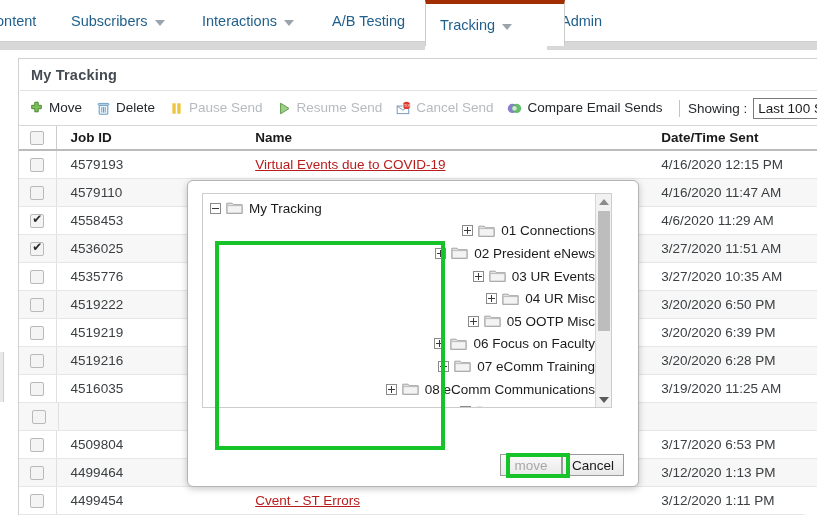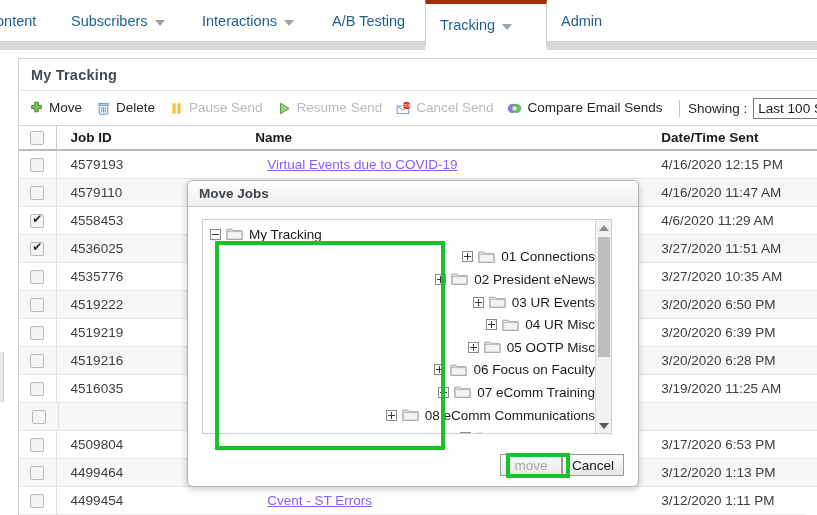--- a/index.html
+++ b/index.html
@@ -138,21 +138,21 @@
     font-weight: bold;
     color: #1a1a1a;
   }
   .tbl-row.alt { background: #f7f7f7; }
   .c-check { width: 40px; display: flex; justify-content: center; align-items: center;
              border-right: 1px solid #e0e0e0; height: 100%; }
   .tbl-head .c-check { border-right: 1px solid #cccccc; }
   .c-job { width: 200px; padding-left: 14px; }
   .c-name { width: 430px; padding-left: 10px; }
   .c-date { width: 180px; padding-left: 12px; }
-  .link { color: #8b5cf6; text-decoration: underline; cursor: pointer; margin-left: 12px; }
+  .link { color: #b91c1c; text-decoration: underline; cursor: pointer; }
 
   .cb {
     width: 14px; height: 14px;
     border: 1px solid #b9b9b9;
     background: #f4f4f4;
     border-radius: 2px;
     position: relative;
     cursor: pointer;
     display: inline-block;
   }
@@ -294,21 +294,21 @@
       <span class="tb-label">Subscribers</span>
       <span class="caret"></span>
     </div>
     <div class="nav-tab" style="left:188px;text-align:center;">
       <span class="tb-label">Interactions</span>
       <span class="caret"></span>
     </div>
     <div class="nav-tab" style="left:318px;">
       <span class="tb-label">A/B Testing</span>
     </div>
-    <div class="nav-tab active" style="left:425px;width:122px;">
+    <div class="nav-tab active" style="left:425px;width:140px;">
       <span class="tb-label">Tracking</span>
       <span class="caret"></span>
     </div>
     <div class="nav-tab" style="left:547px;">
       <span class="tb-label">Admin</span>
     </div>
   </div>
   <div class="nav-underbar"></div>
   <div class="nav-underbar-gap" style="left:425px;width:122px;"></div>
 
@@ -515,21 +515,20 @@
         <div class="c-name"><span class="link">Cvent - ST Errors</span></div>
         <div class="c-date">3/12/2020 1:11 PM</div>
       </div>
 
     </div>
   </div>
 
   <div class="left-sliver"></div>
 
   <div class="modal">
-    <div class="modal-title">Move Jobs</div>
 
     <div class="modal-body">
       <div class="tree-box">
 
         <div class="tree-list">
 
           <div class="tree-row">
             <span class="expander"></span>
             <span class="folder">
               <svg width="17" height="14" viewBox="0 0 17 14">

